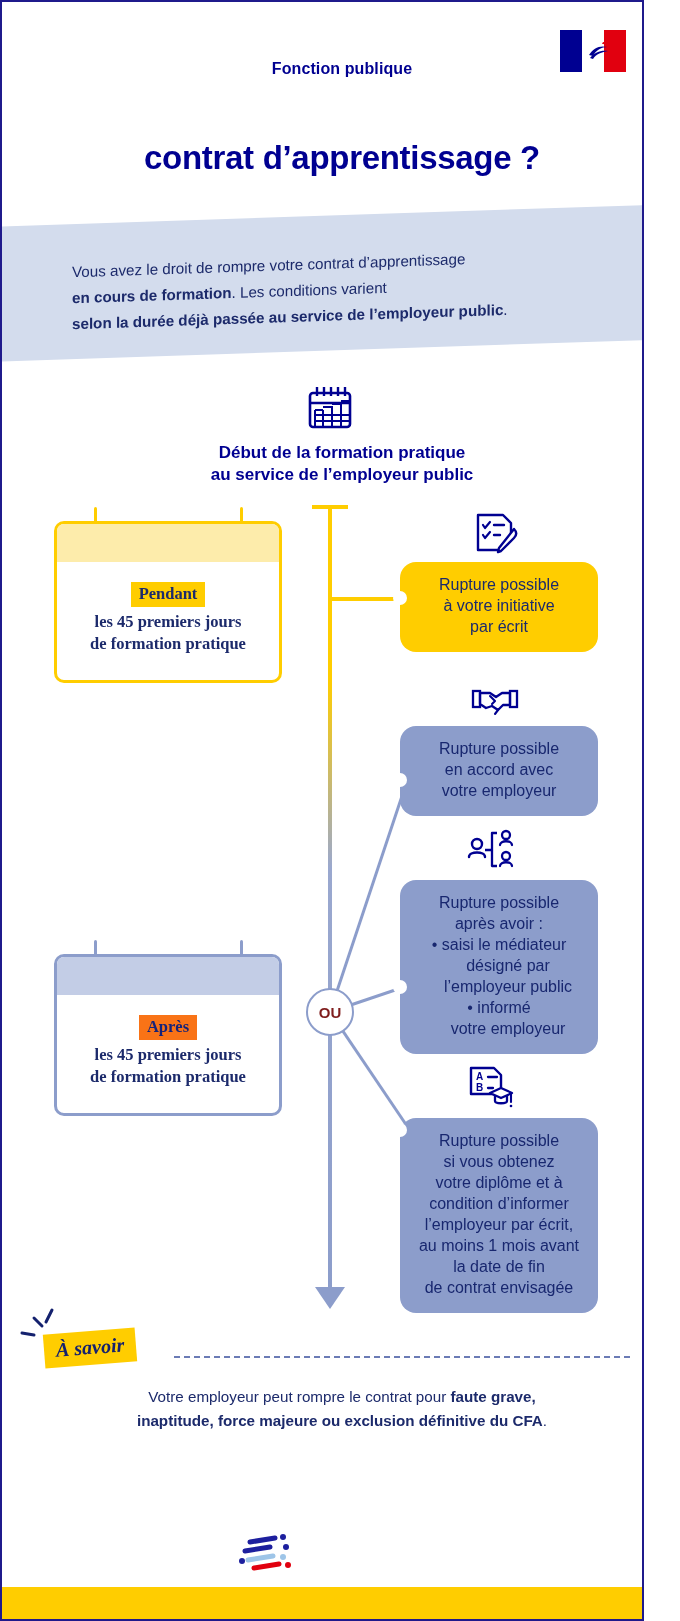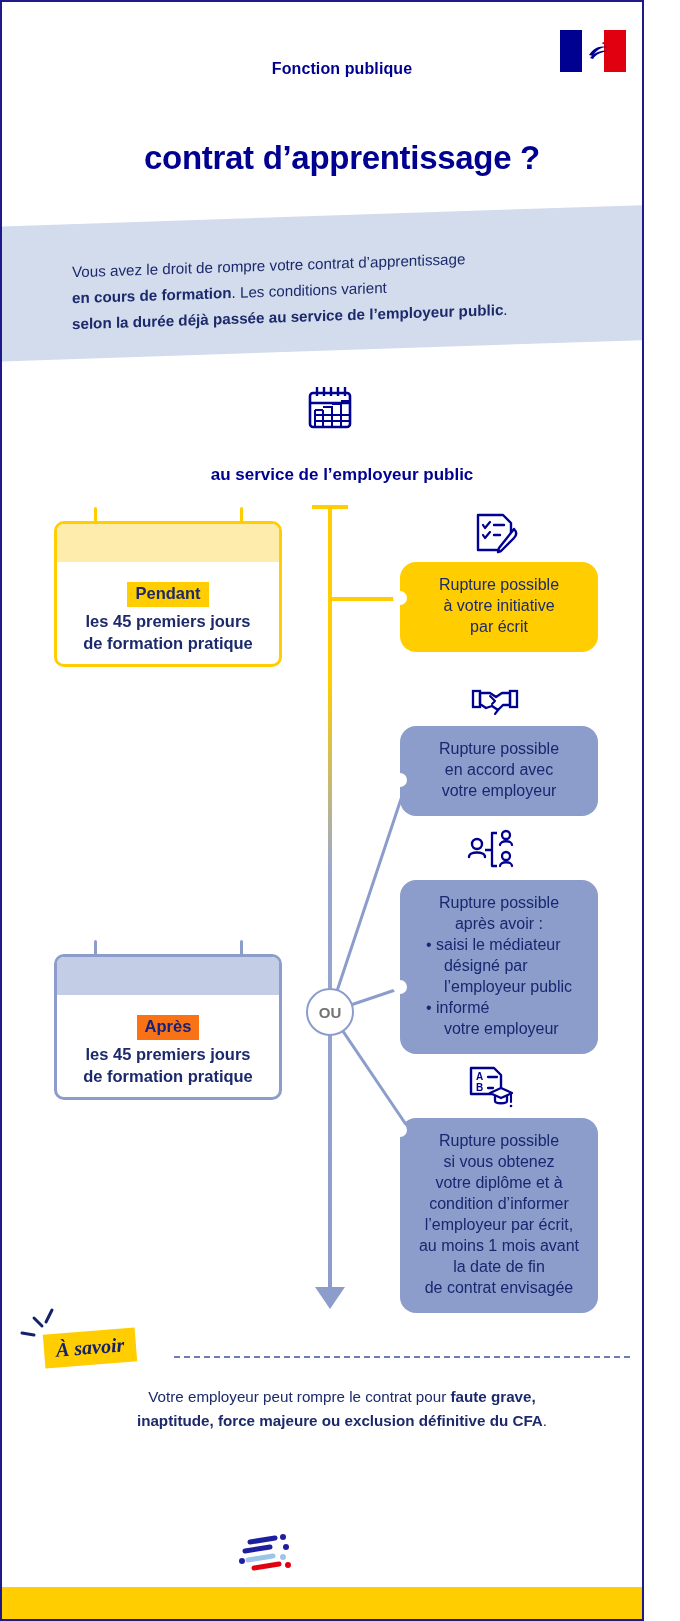--- a/index.html
+++ b/index.html
@@ -82,22 +82,22 @@
   .calcard .ring {
     position: absolute; top: 0; width: 3px; height: 38px; border-radius: 2px;
   }
   .calcard .body {
     position: absolute; top: 14px; left: 0; width: 228px;
     border-radius: 10px; border-style: solid; border-width: 3px;
     background: #ffffff; overflow: hidden;
   }
   .calcard .band { height: 38px; width: 100%; }
   .calcard .content {
-    padding: 20px 10px 10px; text-align: center;
-    font-size: 16.5px; font-weight: bold; line-height: 1.32; color: #1c2a6b;
+    padding: 20px 10px 26px; text-align: center;
+    font-size: 16.5px; font-weight: bold; line-height: 1.32; color: #1c2a6b; font-family: Liberation Serif, serif;
   }
   .calcard .hl {
     display: inline-block; padding: 1px 8px 2px; margin-bottom: 4px;
     font-size: 16.5px; font-weight: bold;
   }
 
   #card-pendant { left: 52px; top: 505px; }
   #card-pendant .ring { background: #ffcd00; }
   #card-pendant .body { border-color: #ffcd00; }
   #card-pendant .band { background: #fdecab; }
@@ -114,41 +114,41 @@
     position: absolute; border-radius: 16px; text-align: center;
     font-size: 16px; line-height: 1.31; padding: 13px 14px 14px;
   }
   .bubble.yellow { background: #ffcd00; color: #1c2a6b; }
   .bubble.blue   { background: #8c9dcb; color: #18276f; }
   .bubble .dot {
     position: absolute; left: -7px; width: 14px; height: 14px;
     border-radius: 50%; background: #ffffff;
   }
   .bubble.blue .dot { background: #ffffff; }
-  .bubble ul { list-style: none; text-align: left; display: inline-block; }
+  .bubble ul { list-style: none; text-align: center; display: inline-block; }
   .bubble li { text-indent: -9px; padding-left: 9px; }
 
   #b1 { left: 398px; top: 560px; width: 198px; }
   #b1 .dot { top: 29px; }
   #b2 { left: 398px; top: 724px; width: 198px; }
   #b2 .dot { top: 47px; }
   #b3 { left: 398px; top: 878px; width: 198px; }
   #b3 .dot { top: 100px; }
   #b4 { left: 398px; top: 1116px; width: 198px; }
   #b4 .dot { top: 5px; }
 
   
   .connectors { position: absolute; left: 0; top: 0; width: 680px; height: 1621px; pointer-events: none; }
 
   
   .ou {
     position: absolute; left: 304px; top: 986px; width: 48px; height: 48px;
     border-radius: 50%; border: 2.5px solid #8c9dcb; background: #ffffff;
     display: flex; align-items: center; justify-content: center;
-    font-size: 15px; font-weight: bold; color: #737373;
+    font-size: 15px; font-weight: bold; color: #7f1d1d;
   }
 
   
   .bicon { position: absolute; width: 50px; height: 48px; }
   #ic1 { left: 468px; top: 508px; }
   #ic2 { left: 468px; top: 675px; }
   #ic3 { left: 464px; top: 824px; }
   #ic4 { left: 462px; top: 1062px; }
 
   
@@ -228,21 +228,21 @@
       <line x1="9" y1="36" x2="44" y2="36"></line>
       <line x1="9" y1="25" x2="9" y2="42"></line>
       <path d="M9 25 L17 25"></path>
       <path d="M17 22 L26 22 L26 25"></path>
       <path d="M26 19 L35 19 L35 25"></path>
       <path d="M35 16 L44 16 L44 25"></path>
     </g>
   </svg>
 
   <div class="section-title">
-    <br>
+    <span>Début de la formation pratique</span><br>
     <span>au service de l’employeur public</span>
   </div>
 
   <div class="tl-cap"></div>
   <div class="tl-line"></div>
   <div class="tl-arrow"></div>
 
   <svg class="connectors" viewBox="0 0 680 1621">
     <path d="M328 597 L405 597" stroke="#ffcd00" stroke-width="4" fill="none"></path>
     <path d="M328 1010 L405 779" stroke="#8c9dcb" stroke-width="3" fill="none"></path>

